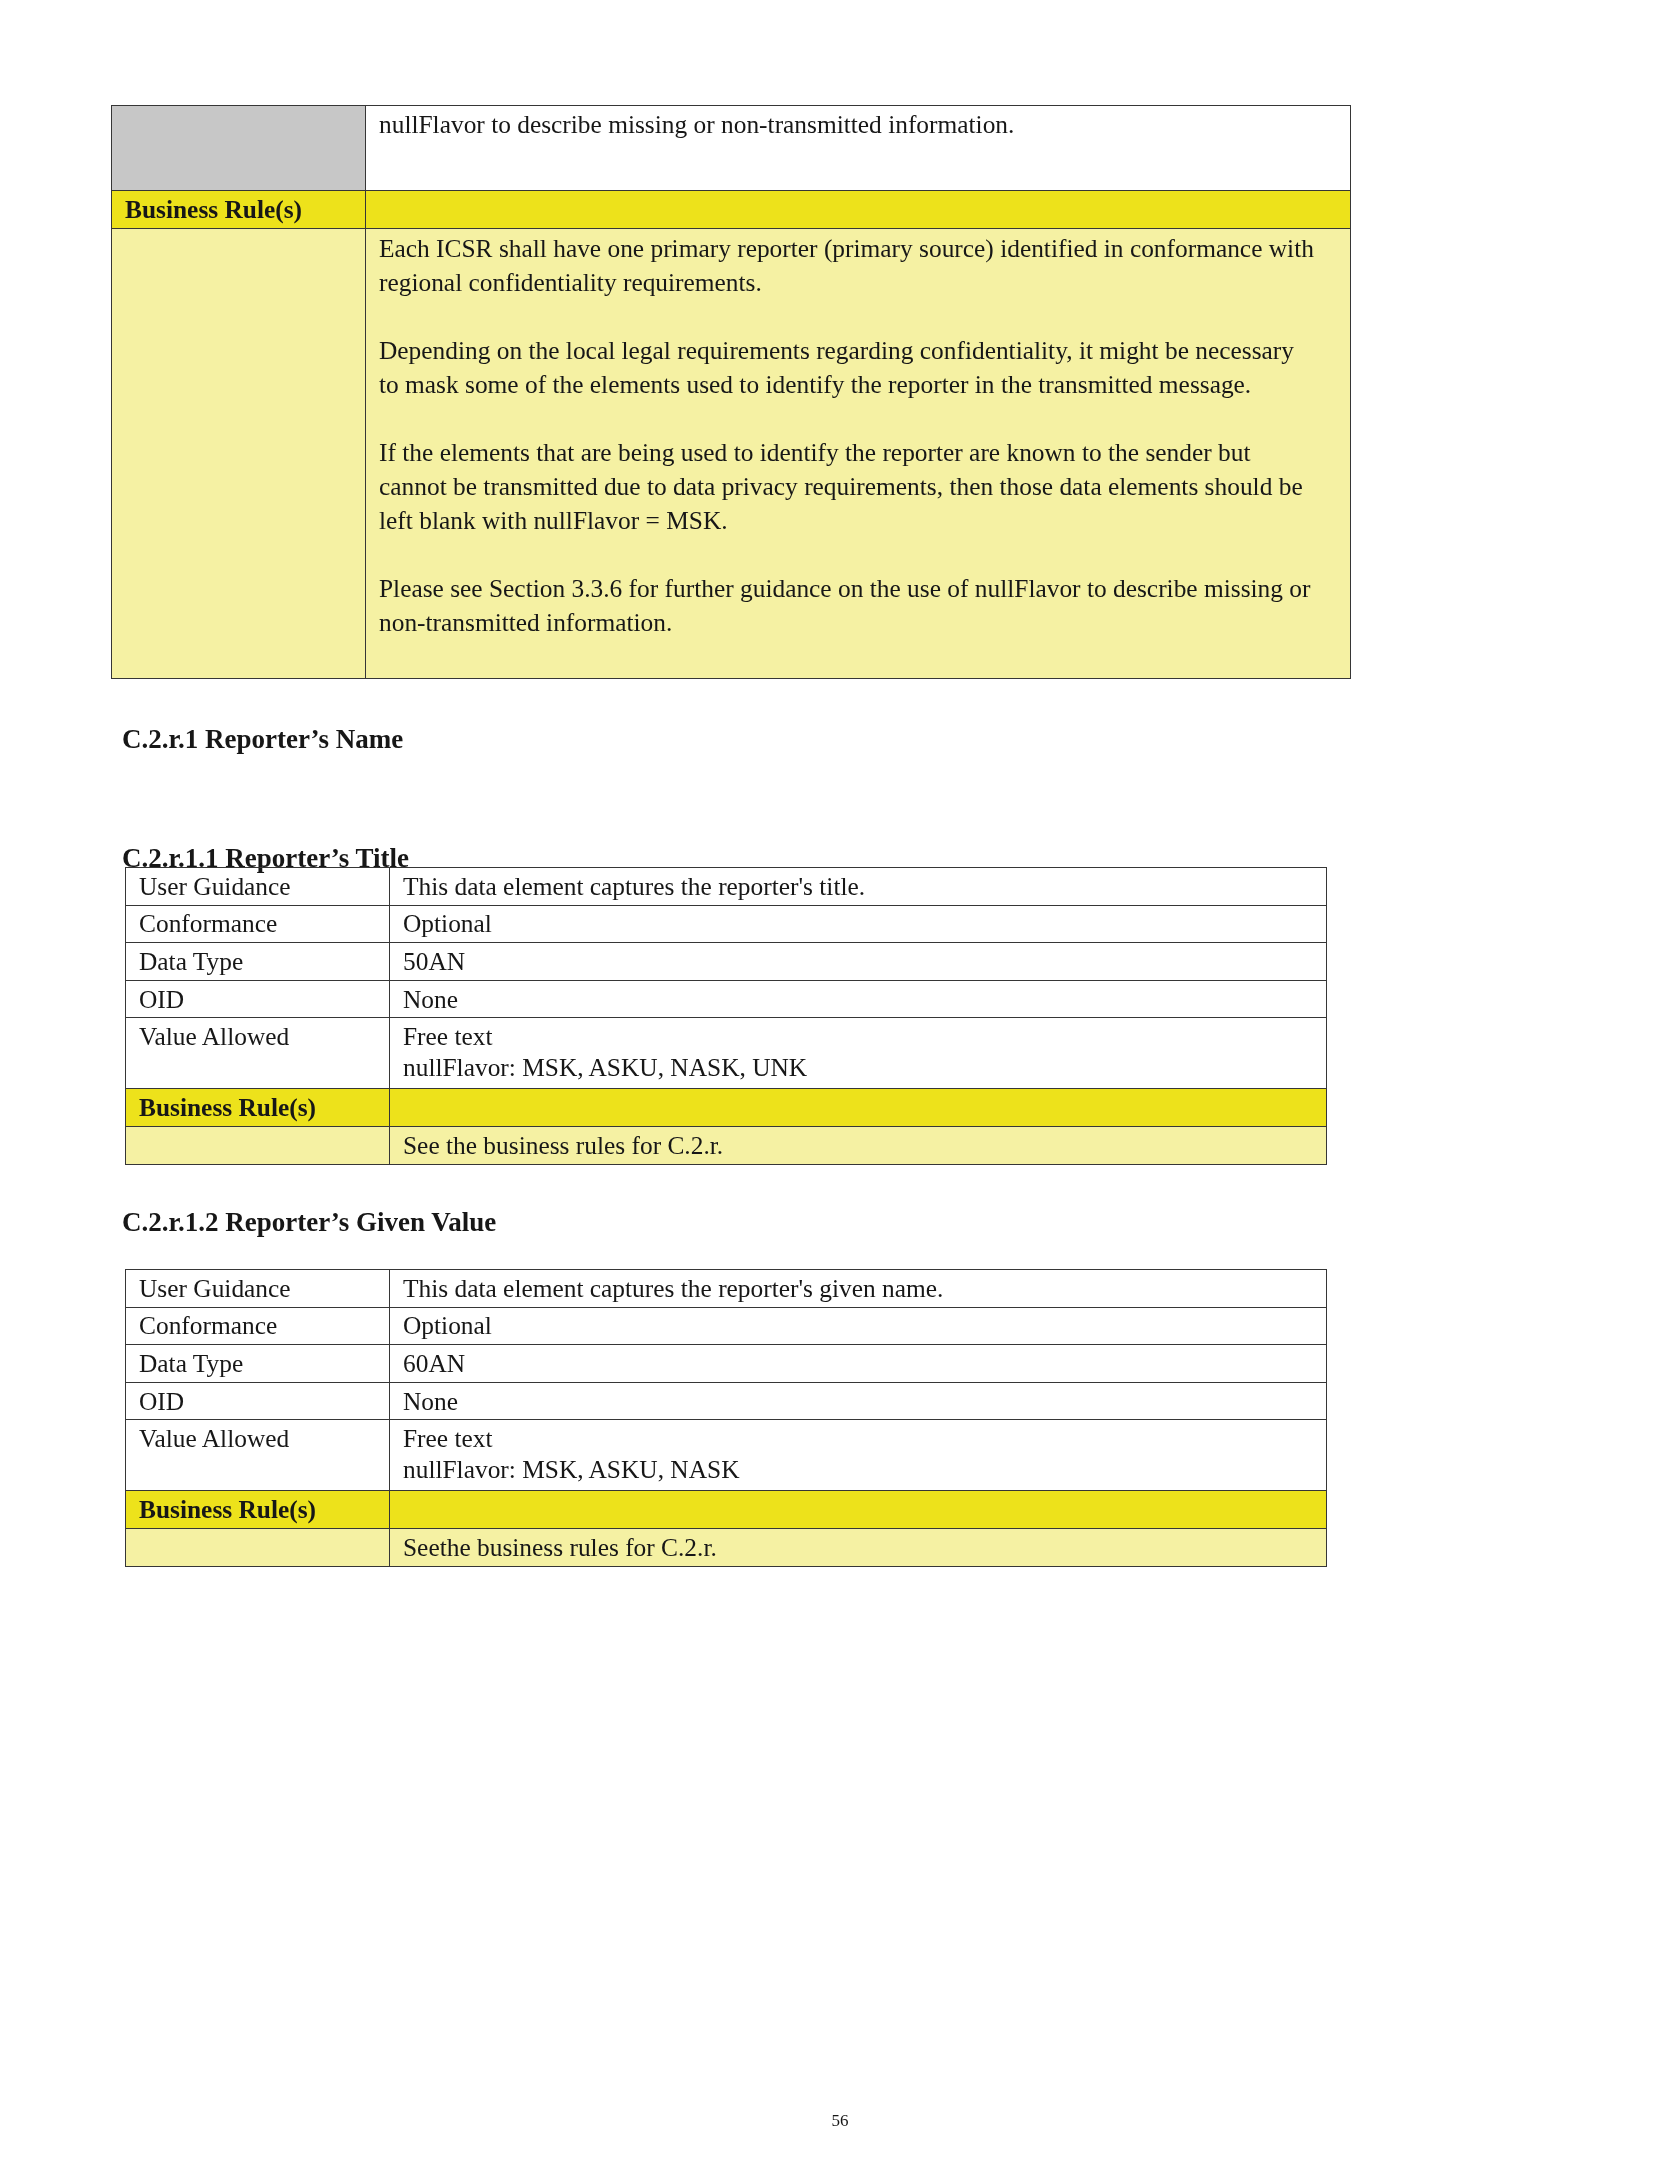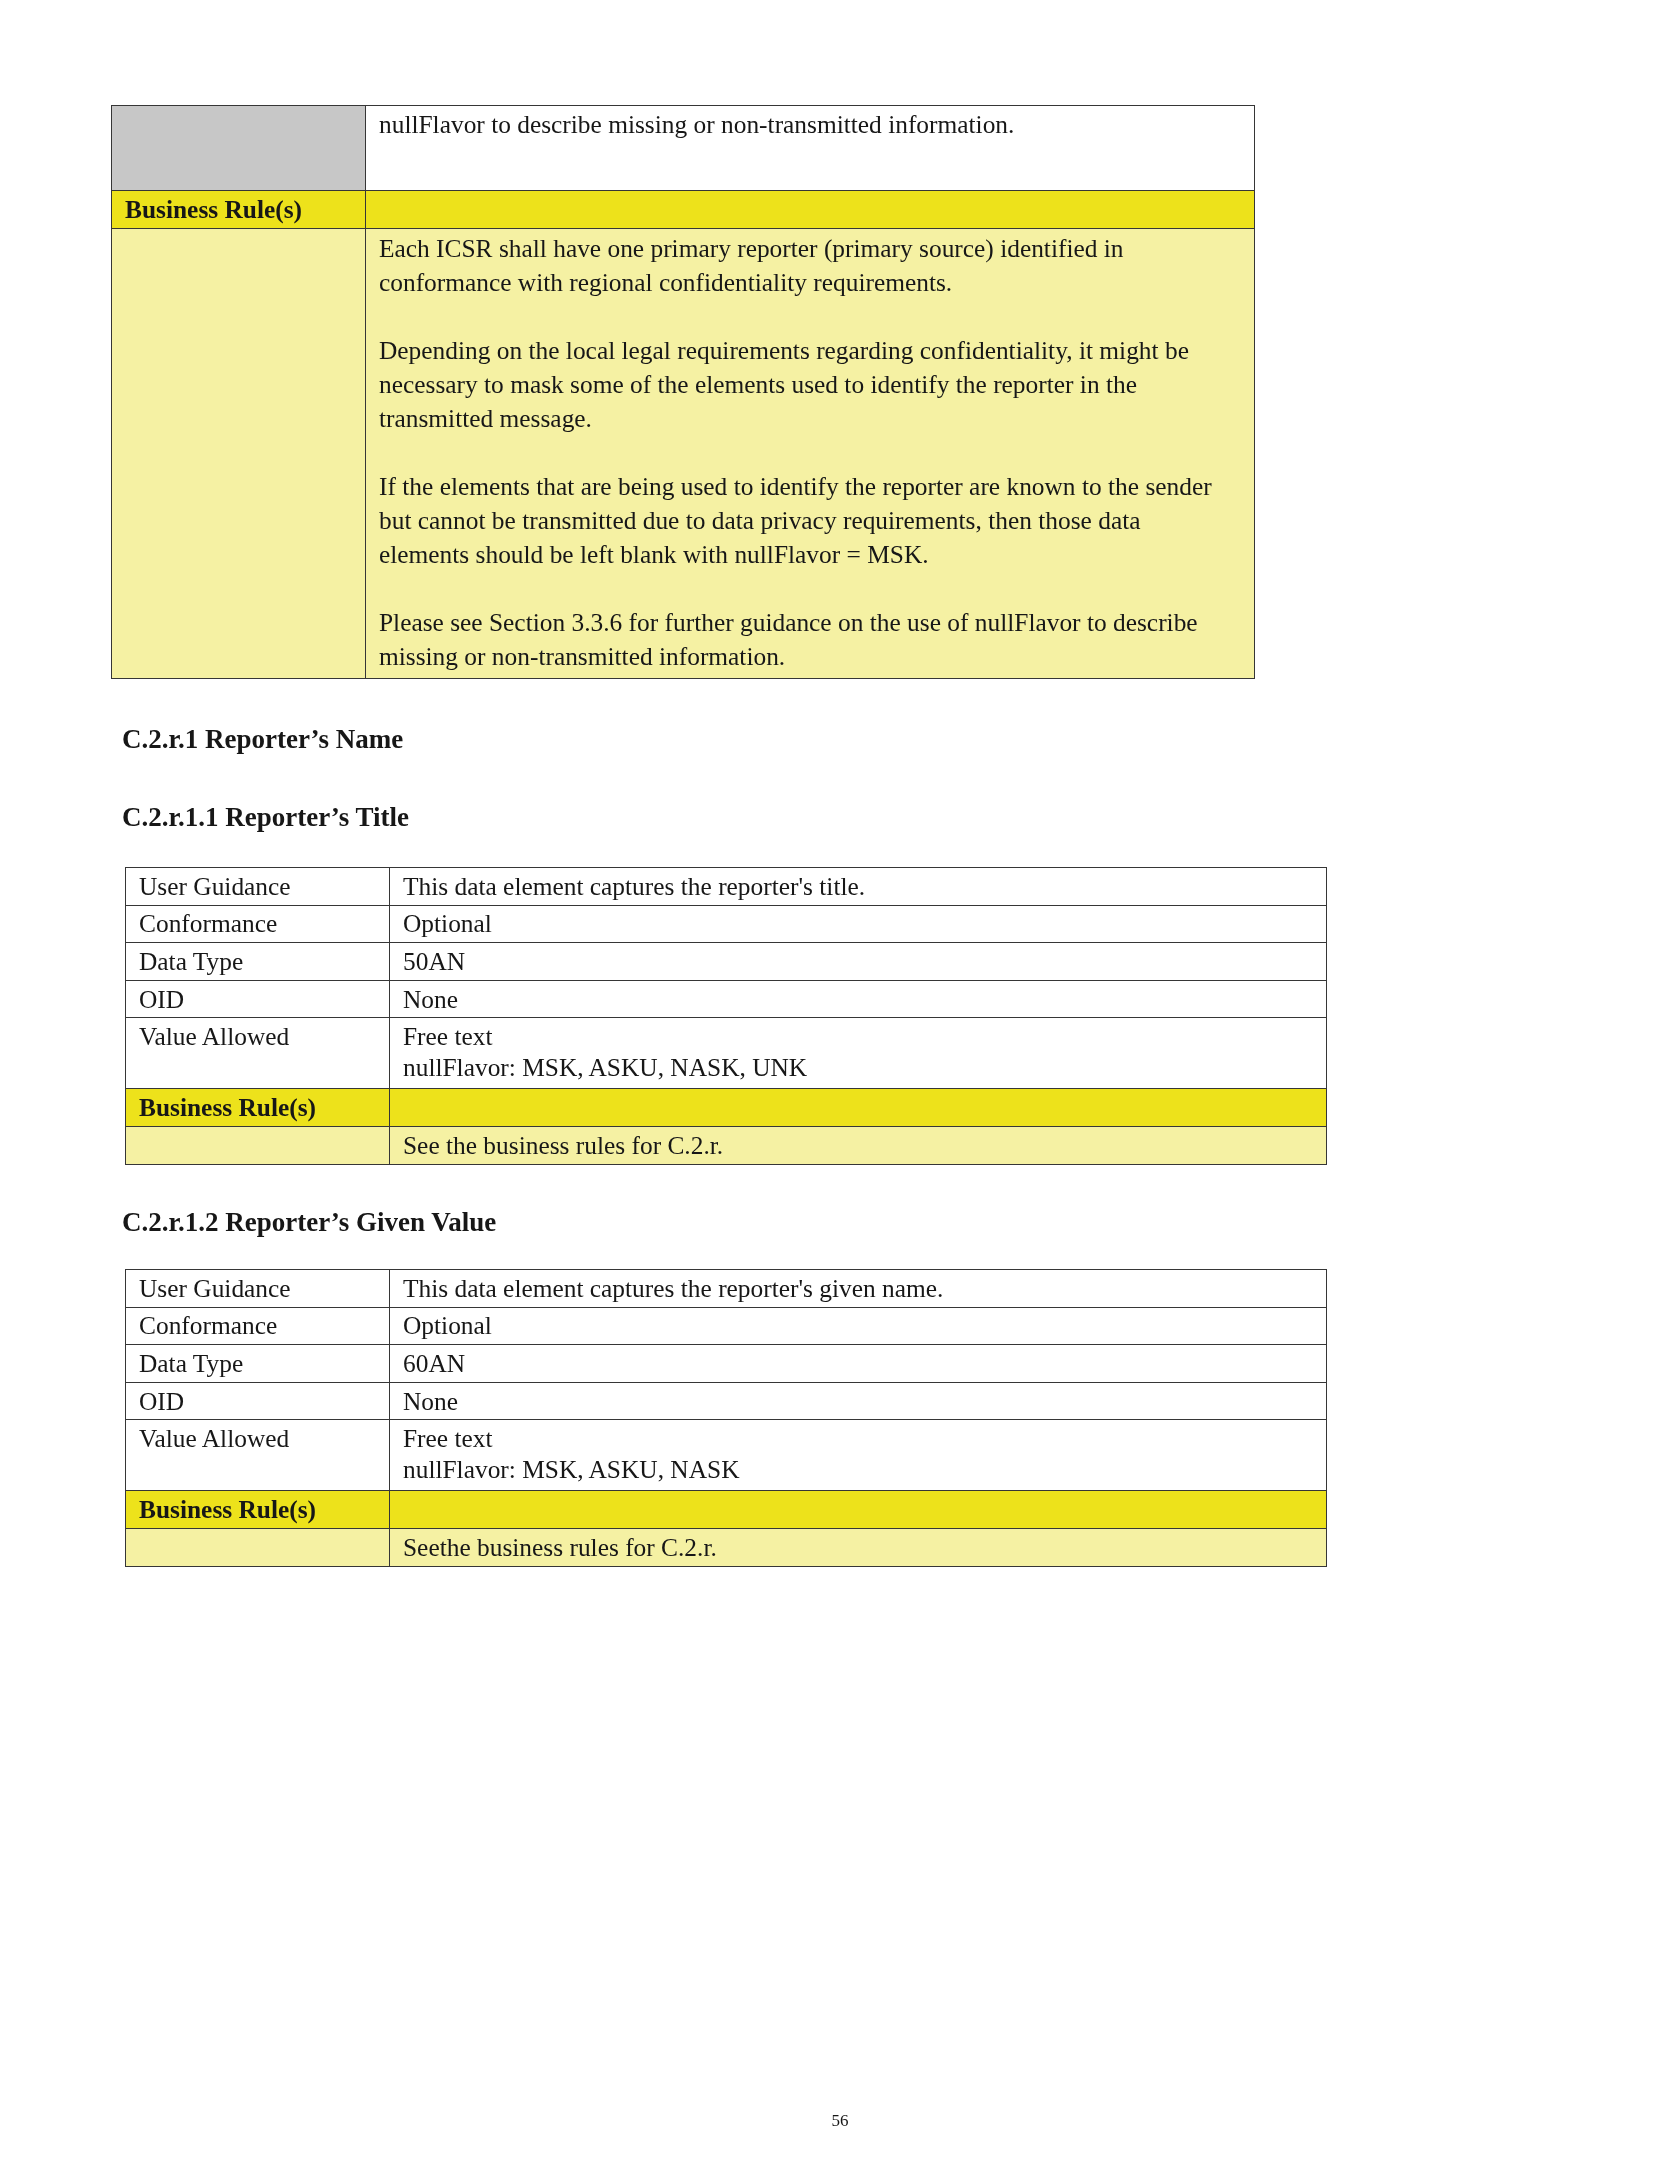--- a/index.html
+++ b/index.html
@@ -55,21 +55,21 @@
     text-align:center;
     font-size:17px;
   }
   .vline2{display:block;}
 </style>
 </head>
 <body>
 
 <div class="page">
 
-  <table class="tbl" style="top:105px;left:111px;width:1144px;">
+  <table class="tbl" style="top:105px;left:111px;width:1240px;">
     <colgroup>
         <col style="width:254px">
         <col>
       </colgroup>
     <tbody>
       <tr style="height:85px;">
         <td class="grey"></td>
         <td>nullFlavor to describe missing or non-transmitted information.</td>
       </tr>
       <tr style="height:30px;">
@@ -83,21 +83,21 @@
           <p>Depending on the local legal requirements regarding confidentiality, it might be necessary to mask some of the elements used to identify the reporter in the transmitted message.</p>
           <p>If the elements that are being used to identify the reporter are known to the sender but cannot be transmitted due to data privacy requirements, then those data elements should be left blank with nullFlavor = MSK.</p>
           <p>Please see Section 3.3.6 for further guidance on the use of nullFlavor to describe missing or non-transmitted information.</p>
         </td>
       </tr>
     </tbody>
   </table>
 
   <h2 class="hdg" style="top:723px;left:122px;">C.2.r.1 Reporter’s Name</h2>
 
-  <h2 class="hdg" style="top:801px;left:122px;">C.2.r.1.1 Reporter’s Title</h2>
+  <h2 class="hdg" style="top:842px;left:122px;">C.2.r.1.1 Reporter’s Title</h2>
 
   <table class="tbl" style="top:867px;left:125px;width:1202px;">
     <colgroup>
         <col style="width:264px">
         <col>
       </colgroup>
     <tbody>
       <tr style="height:37px;">
         <td>User Guidance</td>
         <td>This data element captures the reporter's title.</td>

